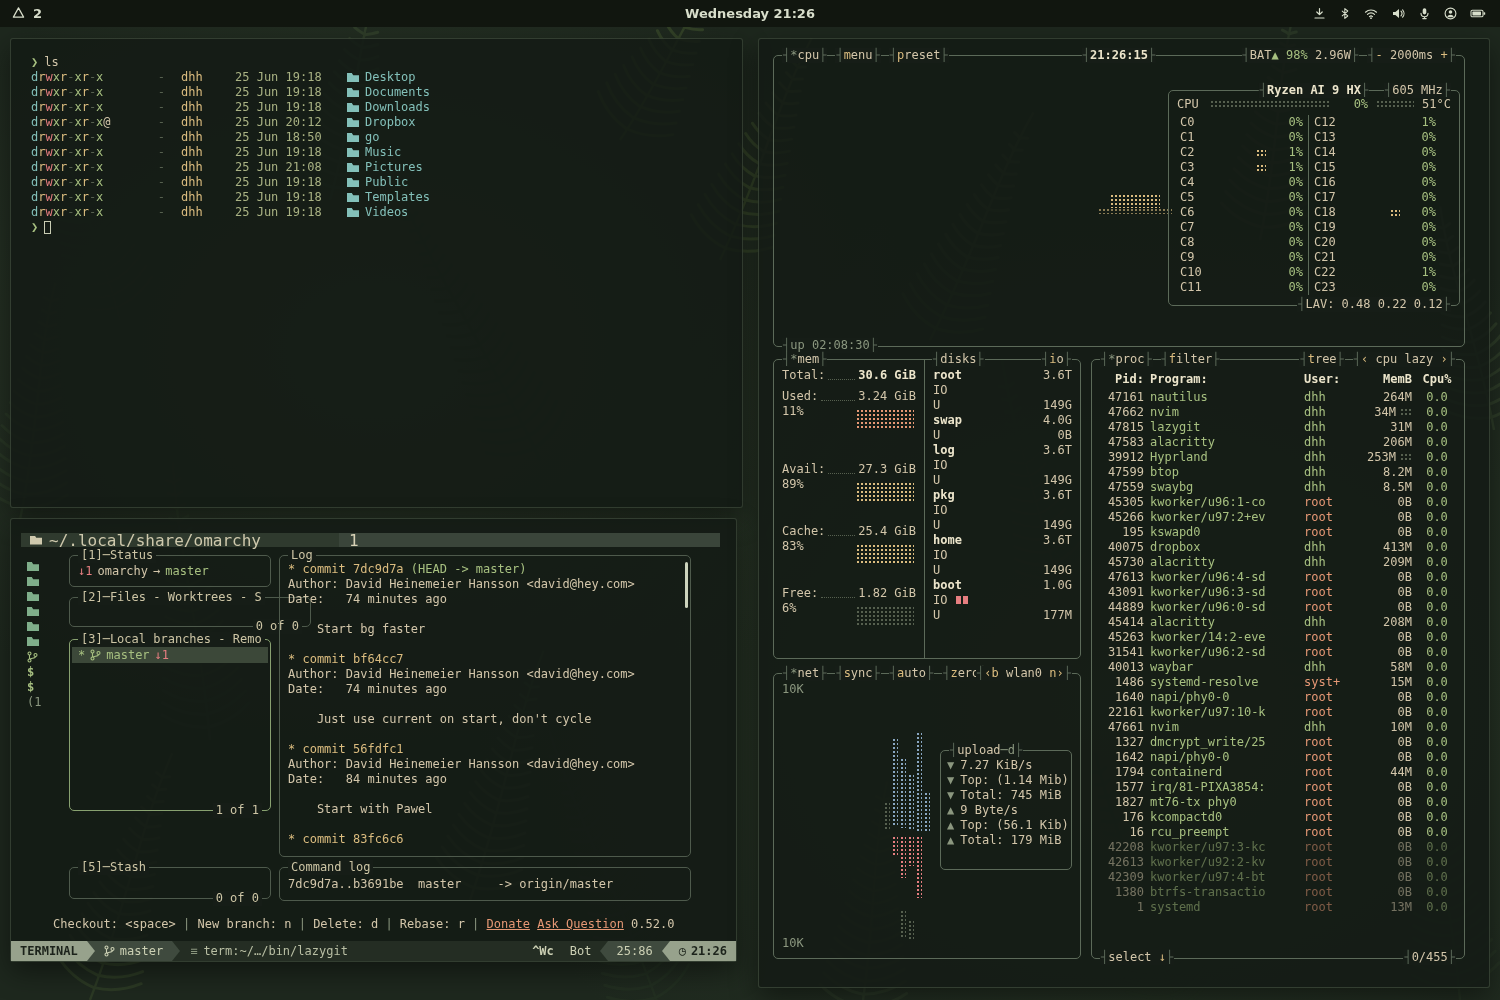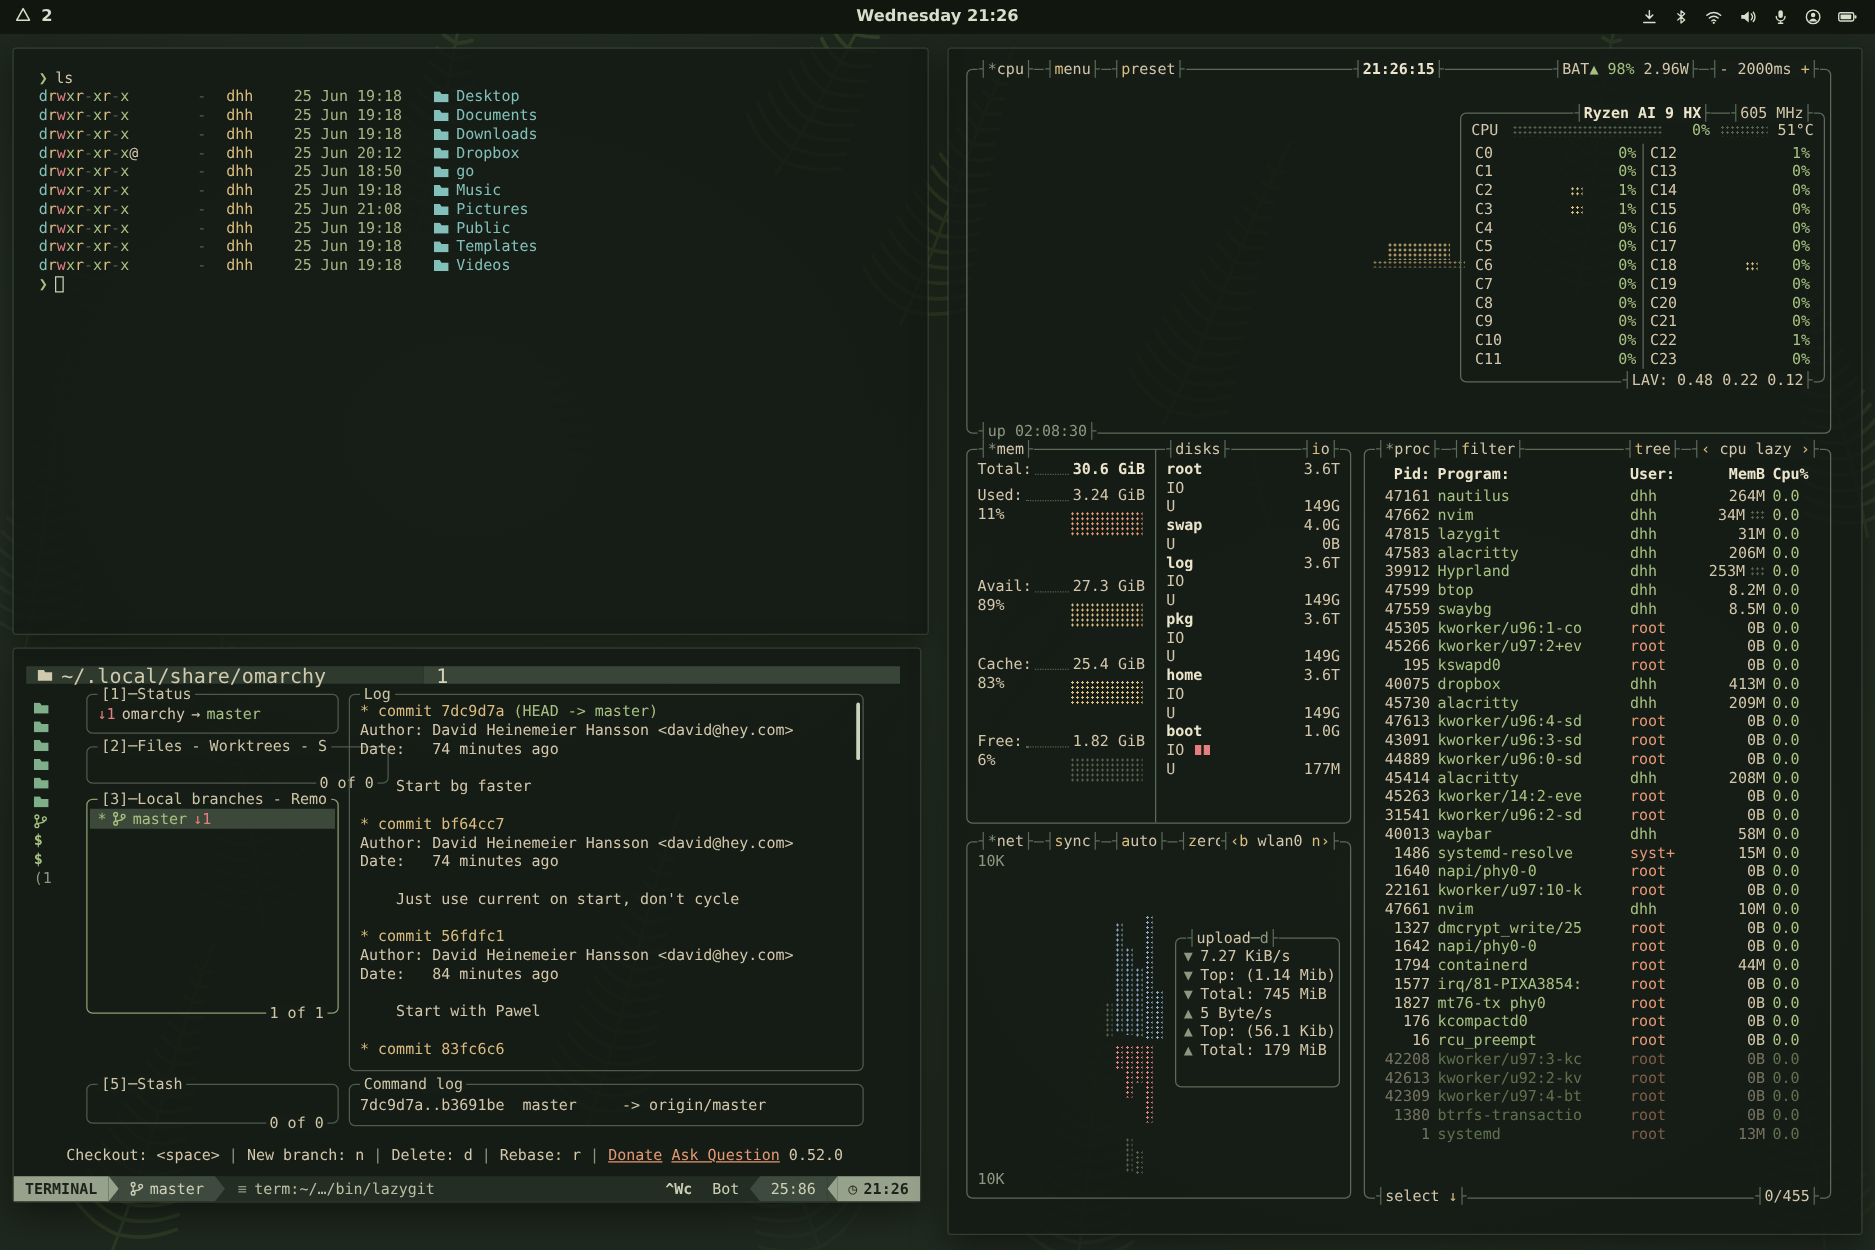--- a/index.html
+++ b/index.html
@@ -112,21 +112,21 @@
   .chips.tl{top:-8px;left:8px}
   .chips.tc{top:-8px;left:50%;transform:translateX(-50%)}
   .chips.tr{top:-8px;right:8px}
   .chips.bl{bottom:-7px;left:8px}
   .chips.br{bottom:-7px;right:8px}
   .chip{background:var(--solid);padding:0 1px;display:inline-flex}
   .brk{color:var(--bborder)}
   .dots{position:absolute;background-image:radial-gradient(currentColor 1px,transparent 1.1px);background-size:4px 4px}
   .idots{display:inline-block;background-image:radial-gradient(currentColor 1px,transparent 1.1px);background-size:4px 4px}
   .cpusum{position:absolute;left:8px;right:8px;top:6px;display:flex;height:15px;line-height:15px;align-items:center}
-  .corewrap{position:absolute;left:6px;right:6px;top:24px;display:flex}
+  .corewrap{position:absolute;left:6px;right:18px;top:24px;display:flex}
   .corecol{width:50%;padding:0 5px}
   .corecol + .corecol{border-left:1px solid var(--bborder)}
   .corerow{display:flex;height:15px;line-height:15px;align-items:center}
   .crlabel{width:32px}
   .crgap{flex:1;display:flex;align-items:center}
   .crpct{width:30px;text-align:right}
   #memstats{position:absolute;left:0;top:0;width:150px;bottom:0;padding:8px 8px}
   .mline{display:flex;height:15px;line-height:15px;align-items:center;overflow:visible}
   .mleader{flex:1;border-bottom:1px dotted var(--faint);margin:0 3px;height:8px}
   .mspace{height:26px}
@@ -134,21 +134,21 @@
   .drow{display:flex;justify-content:space-between;height:15px;line-height:15px}
   .ioblocks{display:inline-block;width:5px;height:8px;background:currentColor;box-shadow:7px 0 currentColor;margin-left:9px}
   .nscale{position:absolute;color:var(--dim)}
   .upbox{position:absolute;left:166px;top:76px;width:132px;height:120px;border:1px solid var(--bborder);
     border-radius:5px;padding:7px 6px}
   .uprow{display:flex;height:15px;line-height:15px;gap:6px;white-space:pre}
   #procrows{position:absolute;left:8px;right:6px;top:12px}
   .prow{display:grid;grid-template-columns:44px 148px 46px 56px 38px;column-gap:6px;height:15px;line-height:15px}
   .prow .pid{text-align:right}
   .prow .pmem{text-align:right;white-space:nowrap}
-  .prow .pcpu{text-align:left}
+  .prow .pcpu{text-align:center}
   .phead{margin-bottom:3px}
   .dimrow{opacity:.5}
 </style>
 </head>
 <body>
 
 <svg id="wallpaper" viewBox="0 0 1500 1000">
     <g transform="translate(120,320) rotate(-18)" opacity="0.50">
       <path d="M0 0 C 6 -104 -6 -182 2 -260" stroke="#2a3826" stroke-width="2.4" fill="none"></path>
       <path d="M0 -13 q -24.002564102564104 -2 -43.64102564102564 -18.32923076923077" stroke="#2a3826" stroke-width="3" stroke-linecap="round" fill="none"></path>
@@ -1463,21 +1463,21 @@
       <div class="dots c-red" style="left: 126px; top: 162px; width: 6px; height: 42px;"></div>
       <div class="dots c-red" style="left: 134px; top: 162px; width: 6px; height: 30px;"></div>
       <div class="dots c-red" style="left: 142px; top: 162px; width: 6px; height: 62px;"></div>
       <div class="dots c-faint" style="left: 126px; top: 236px; width: 6px; height: 28px;"></div>
       <div class="dots c-faint" style="left: 134px; top: 246px; width: 6px; height: 20px;"></div>
       <div class="upbox">
         <div class="chips tl"><span class="chip"><span class="brk">┤</span><span class="c-fg">upload</span><span class="c-dim">─d</span><span class="brk">├</span></span></div>
         <div class="uprow"><span class="c-dim">▼</span><span class="c-fg">7.27 KiB/s</span></div>
         <div class="uprow"><span class="c-dim">▼</span><span class="c-fg">Top: (1.14 Mib)</span></div>
         <div class="uprow"><span class="c-dim">▼</span><span class="c-fg">Total: 745 MiB</span></div>
-        <div class="uprow"><span class="c-dim">▲</span><span class="c-fg">5 Byte/s</span></div>
+        <div class="uprow"><span class="c-dim">▲</span><span class="c-fg">9 Byte/s</span></div>
         <div class="uprow"><span class="c-dim">▲</span><span class="c-fg">Top: (56.1 Kib)</span></div>
         <div class="uprow"><span class="c-dim">▲</span><span class="c-fg">Total: 179 MiB</span></div>
       </div>
     </div>
   <div class="bbox" id="b-proc">
       <div class="chips tl"><span class="chip"><span class="brk">┤</span><span class="c-dim">*</span><span class="c-fg">proc</span><span class="brk">├</span></span><span class="chip"><span class="brk">┤</span><span class="c-yel">f</span><span class="c-fg">ilter</span><span class="brk">├</span></span></div>
       <div class="chips tr"><span class="chip"><span class="brk">┤</span><span class="c-yel">t</span><span class="c-fg">ree</span><span class="brk">├</span></span><span class="chip"><span class="brk">┤</span><span class="c-yel">‹ </span><span class="c-fg">cpu lazy</span><span class="c-yel"> ›</span><span class="brk">├</span></span></div>
       <div class="chips bl"><span class="chip"><span class="brk">┤</span><span class="c-fg">select </span><span class="c-yel">↓</span><span class="brk">├</span></span></div>
       <div class="chips br"><span class="chip"><span class="brk">┤</span><span class="c-fg">0/455</span><span class="brk">├</span></span></div>
       <div id="procrows">

